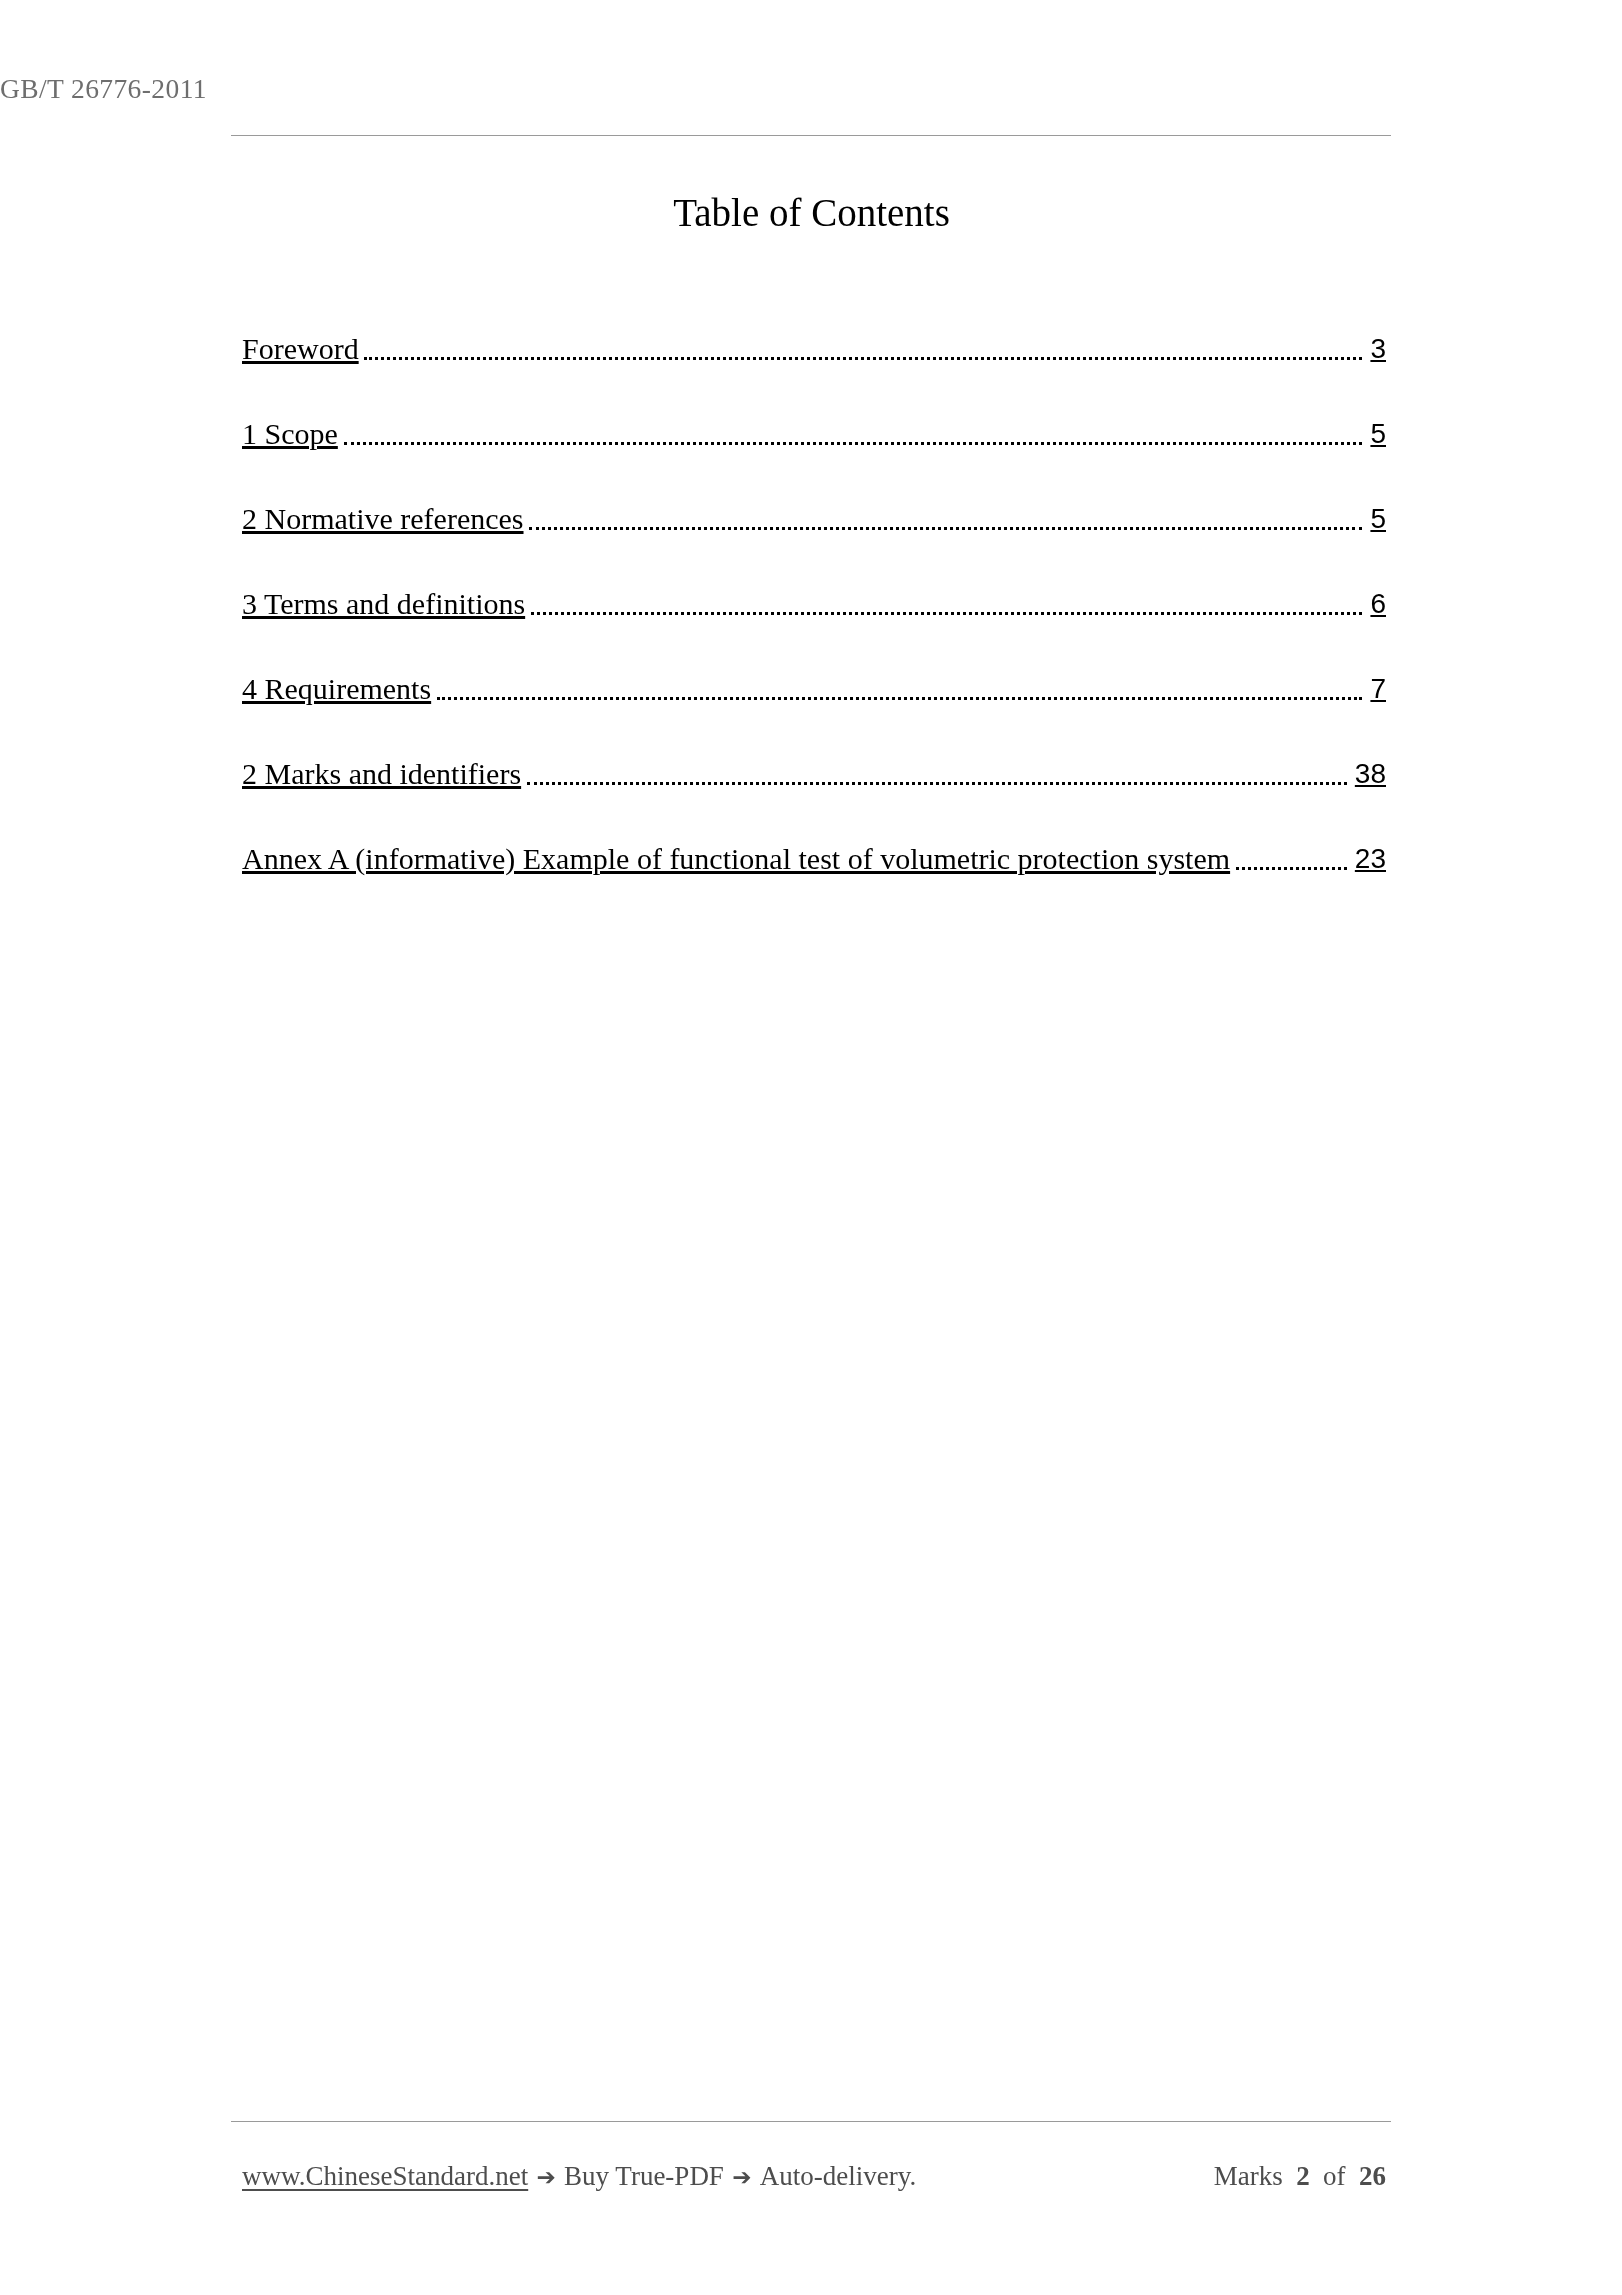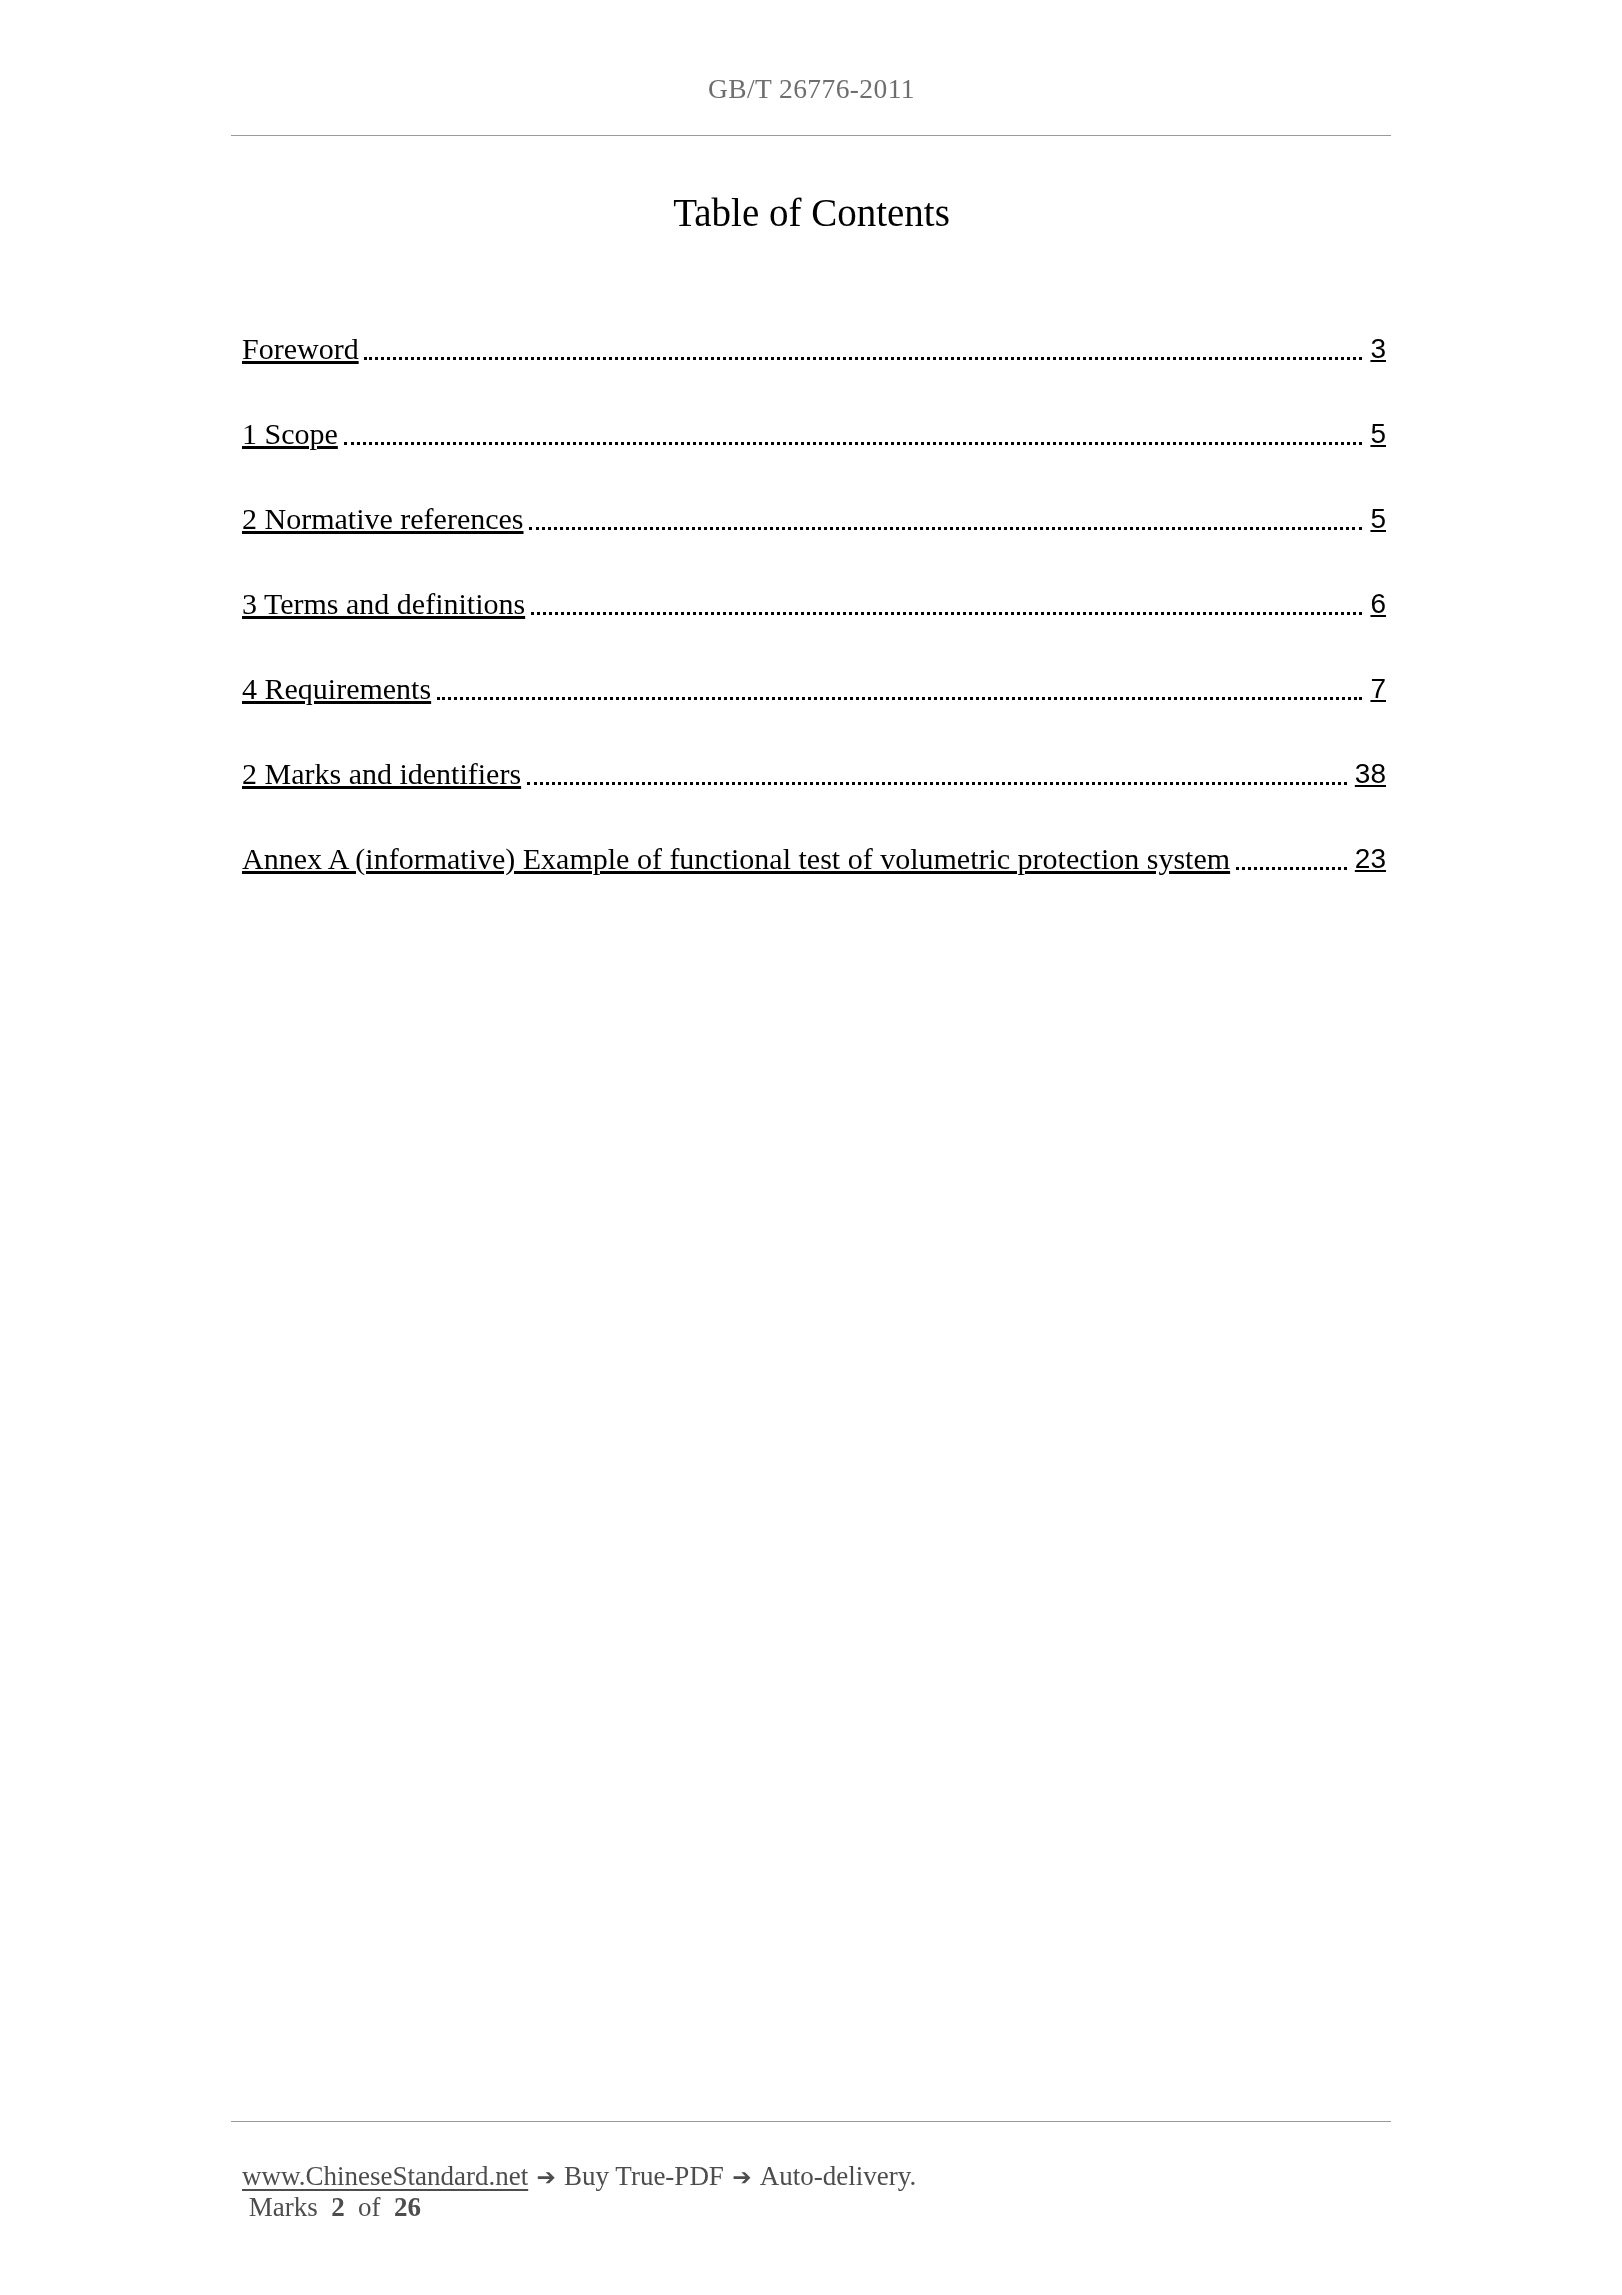--- a/index.html
+++ b/index.html
@@ -15,21 +15,21 @@
     font-family: "Liberation Serif", "DejaVu Serif", serif;
     overflow: hidden;
   }
 
   
   .doc-code {
     position: absolute;
     top: 73px;
     left: 0;
     width: 100%;
-    text-align: center;
+    text-align: left;
     font-size: 27.5px;
     color: var(--header-gray, #6e6e6e);
     letter-spacing: 0.4px;
   }
   .rule {
     position: absolute;
     left: 231px;
     width: 1160px;
     height: 0;
     border-top: 1.7px solid var(--rule-gray, #9a9a9a);
@@ -88,21 +88,20 @@
   .footer {
     position: absolute;
     top: 2161px;
     left: 242px;
     right: 237px;
     display: flex;
     justify-content: space-between;
     align-items: baseline;
     font-size: 27px;
     color: var(--footer-gray, #4d4d4d);
-    flex-direction: column;
   }
   .footer-left span, .footer-left a { vertical-align: baseline; }
   .footer-link {
     color: var(--footer-gray, #4d4d4d);
     text-decoration: underline;
     text-underline-offset: 4.2px;
     cursor: pointer;
   }
   .arrow {
     font-family: "DejaVu Sans", sans-serif;

